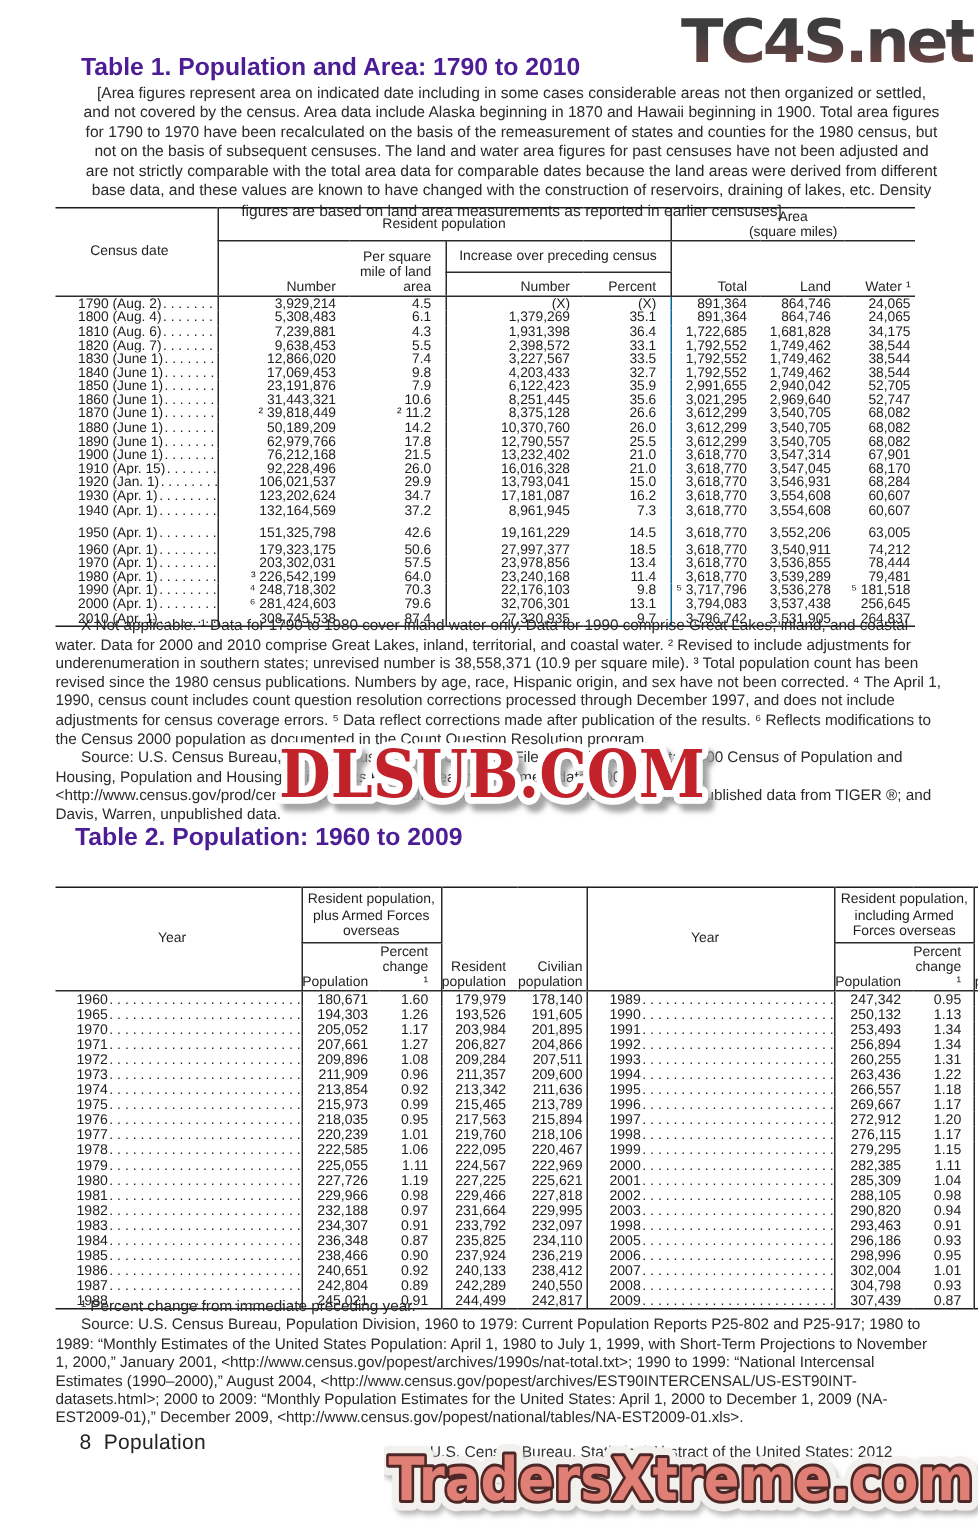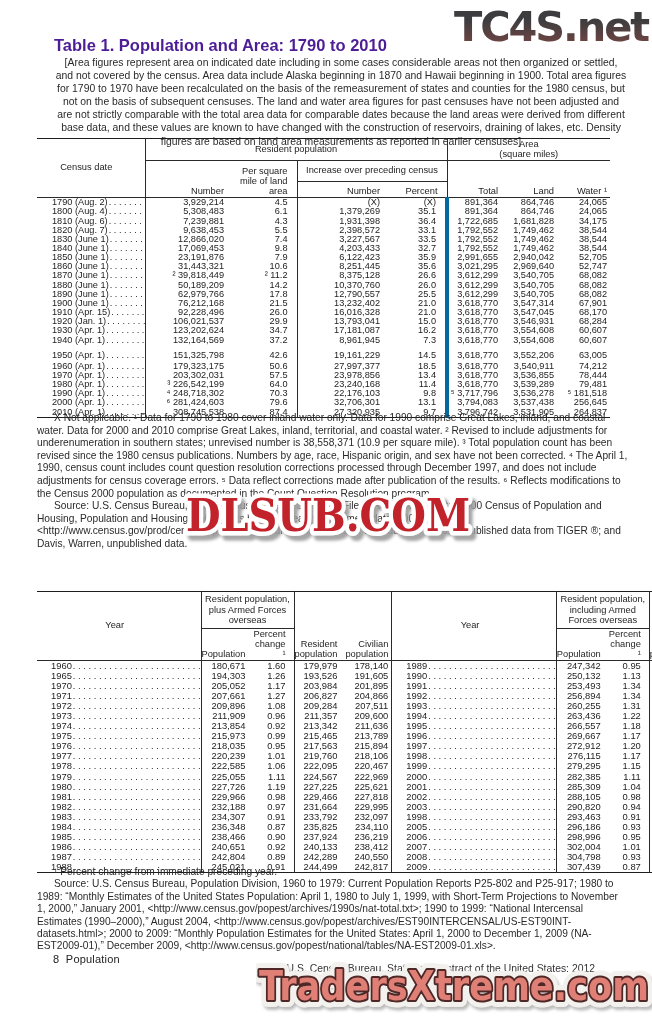--- a/index.html
+++ b/index.html
@@ -53,21 +53,21 @@
   .t1 th.lastcol { padding-right:3px; }
 
   .t1 tbody td {
     height:9.15px; line-height:9.15px; text-align:right;
     padding:0 9px 0 0; white-space:nowrap; overflow:hidden; color:#1c1c1c;
   }
   .t1 tbody td:first-child { text-align:left; padding:0 0 0 15px; }
   .t1 tbody td:last-child { padding-right:3px; }
   .t1 tbody td:nth-child(2) { border-left:1px solid #2a2a2a; }
   .t1 tbody td:nth-child(4) { border-left:1px solid #2a2a2a; }
-  .t1 tbody td:nth-child(6) { border-left:4px solid #0369a1; }
+  .t1 tbody td:nth-child(6) { border-left:1px solid #0369a1; }
   .t1 tbody tr.gap td { padding-top:4px; height:13.15px; }
 
   .t2t th { font-size:9.3px; line-height:10px; padding:0 8px 1px 0; }
   .t2t th.grp { padding:2px 3px; text-align:center; vertical-align:middle; line-height:10.5px; }
   .t2t tr.hr1 { height:33px; }
   .t2t tr.hr2 { height:24px; }
   .t2t th.lastcol { padding-right:3px; }
   .t2t tbody td {
     height:10.1px; line-height:10.1px; text-align:right;
     padding:0 8px 0 0; white-space:nowrap; overflow:hidden; color:#1c1c1c;
@@ -77,21 +77,21 @@
   .t2t tbody td:nth-child(2) { border-left:1px solid #2a2a2a;margin-top:44px; }
   .t2t tbody td:nth-child(4) { border-left:1px solid #2a2a2a; }
 
   .rowlabel { display:flex; white-space:nowrap; }
   .rowlabel::after {
     content:" . . . . . . . . . . . . . . . . . . . . . . . . .";
     display:block; flex:1 1 0; min-width:0; overflow:hidden; margin-left:1px;
   }
 
   
-  .footer-left { font-size:11px; color:#222; letter-spacing:0.2px; }
+  .footer-left { font-size:14px; color:#222; letter-spacing:0.2px; }
   .footer-right { font-size:10.4px; color:#333; white-space:nowrap; }
 
   .t2-flex { display:flex; }
 </style>
 </head>
 <body>
 
 <div class="page">
 
   <div class="abs tbl-title" style="left:54px; top:36px;">Table 1. Population and Area: 1790 to 2010</div>
@@ -454,20 +454,21 @@
           </tr>
         </tbody>
     </table>
   </div>
 
   <div class="abs fnblock" style="left:37px; top:412px; width:591px;">
     <p>X Not applicable. ¹ Data for 1790 to 1980 cover inland water only. Data for 1990 comprise Great Lakes, inland, and coastal water. Data for 2000 and 2010 comprise Great Lakes, inland, territorial, and coastal water. ² Revised to include adjustments for underenumeration in southern states; unrevised number is 38,558,371 (10.9 per square mile). ³ Total population count has been revised since the 1980 census publications. Numbers by age, race, Hispanic origin, and sex have not been corrected. ⁴ The April 1, 1990, census count includes count question resolution corrections processed through December 1997, and does not include adjustments for census coverage errors. ⁵ Data reflect corrections made after publication of the results. ⁶ Reflects modifications to the Census 2000 population as documented in the Count Question Resolution program.</p>
     <p><span>Source: U.S. Census Bureau, 2010 Census, National Summary File of Redistricting Data; 2000 Census of Population and Housing, </span><span class="it">Population and Housing Unit Counts PHC-3</span><span>; area measurement data, </span><span class="it">2000</span><span> SF/01-ER, &lt;http://www.census.gov/prod/cen2000/phc3-us-pt1.pdf&gt;; land and water area data for 1990: unpublished data from TIGER ®; and Davis, Warren, unpublished data.</span></p>
   </div>
 
+  <div class="abs tbl-title" style="left:50px; top:549px;">Table 2. Population: 1960 to 2009</div>
 
 
   <div class="abs t2-flex" style="left:37px; top:591px;">
     <table class="t2t t2-left">
       <colgroup>
         <col style="width:50px">
           <col style="width:64px">
           <col style="width:52px">
         <col style="width:62px">
           <col style="width:58px">

